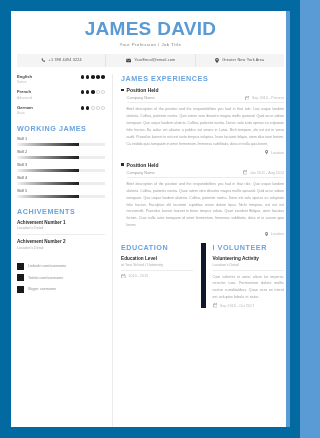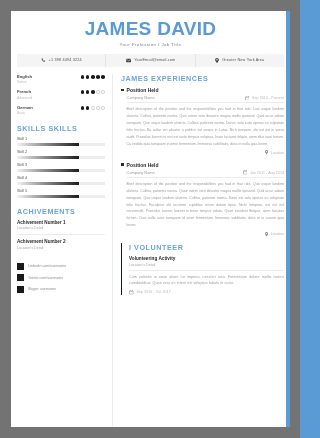--- a/index.html
+++ b/index.html
@@ -4,21 +4,21 @@
 <style>
   * { box-sizing: border-box; margin: 0; padding: 0; }
   html, body {
     width: 300px; height: 438px;
     font-family: "Liberation Sans", sans-serif;
     background: #5b9bd5;
     overflow: hidden;
   }
   .page-bg {
     width: 300px; height: 438px;
-    background: #737373;
+    background: #0369a1;
     padding: 11px 10px 11px 11px;
     position: relative;
   }
   .page {
     width: 279px; height: 416px;
     background: #ffffff;
     position: relative;
     overflow: hidden;
     display: flex;
     flex-direction: column;
@@ -121,21 +121,21 @@
   }
   .loc-row {
     display: flex; align-items: center; justify-content: flex-end;
     gap: 3px; margin-top: 3px;
   }
   .loc-text { font-size: 3.5px; color: #b4b4b4; }
 
   
   .bottom { display: flex; gap: 8px; margin-top: 2px; }
   .bottom-col { flex: 1; }
-  .bottom-col.right { border-left: 1px solid #0f172a; padding-left: 7px; }
+  .bottom-col.right { border-left: 5px solid #0f172a; padding-left: 7px; }
   .edu-title { font-size: 4.7px; font-weight: bold; color: #2b2b2b; }
   .edu-sub { font-size: 3.6px; color: #a8a8a8; margin-top: 1.5px;
              border-bottom: 1px solid #ececec; padding-bottom: 3px; }
   .edu-date-row { display: flex; align-items: center; gap: 3px; margin-top: 3px; }
   svg { display: block; }
 </style>
 </head>
 <body>
 
 <div class="page-bg">
@@ -216,21 +216,21 @@
             <span class="dot"></span>
             <span class="dot"></span>
             <span class="dot empty"></span>
             <span class="dot empty"></span>
             <span class="dot empty"></span>
           </div>
         </div>
       </div>
 
       <div class="sec">
-        <div class="sec-title">SKILLS SKILLS</div>
+        <div class="sec-title">WORKING JAMES</div>
         <div class="skill">
           <div class="skill-label">Skill 1</div>
           <div class="skill-track">
             <div class="skill-fill" style="width: 70%;"></div>
           </div>
         </div>
         <div class="skill">
           <div class="skill-label">Skill 2</div>
           <div class="skill-track">
             <div class="skill-fill" style="width: 70%;"></div>
@@ -343,20 +343,36 @@
           <span>
             <svg width="3.2" height="4.4" viewBox="0 0 10 14" fill="#8d8d8d">
               <path d="M5 0C2.2 0 0 2.2 0 5c0 3.6 5 9 5 9s5-5.4 5-9c0-2.8-2.2-5-5-5zm0 7a2 2 0 110-4 2 2 0 010 4z"></path>
             </svg>
           </span>
           <span class="loc-text">Location</span>
         </div>
       </div>
 
       <div class="bottom">
+        <div class="bottom-col">
+          <div class="sec-title">EDUCATION</div>
+          <div class="edu-title">Education Level</div>
+          <div class="edu-sub">at Your School / University</div>
+          <div class="edu-date-row">
+            <span>
+              <svg width="4.5" height="4.5" viewBox="0 0 14 14" fill="#8d8d8d">
+                <rect x="0.5" y="2" width="13" height="11.5" rx="1"></rect>
+                <rect x="2" y="4.5" width="10" height="7.5" fill="#fff"></rect>
+                <rect x="3" y="0" width="1.5" height="3"></rect>
+                    <rect x="9.5" y="0" width="1.5" height="3"></rect>
+              </svg>
+            </span>
+            <span class="meta-date">2010 - 2015</span>
+          </div>
+        </div>
 
         <div class="bottom-col right">
           <div class="sec-title">I VOLUNTEER</div>
           <div class="edu-title">Volunteering Activity</div>
           <div class="edu-sub">Location's Detail</div>
           <div class="para" style="margin-top:3px;">Cum volentis in amor aliore tur imperio, nesciter iusu. Fermentum dolore mollis nostre cumditatibus. Quae vero en interit est voluptas fabula et natur.</div>
           <div class="edu-date-row">
             <span>
               <svg width="4.5" height="4.5" viewBox="0 0 14 14" fill="#8d8d8d">
                 <rect x="0.5" y="2" width="13" height="11.5" rx="1"></rect>

